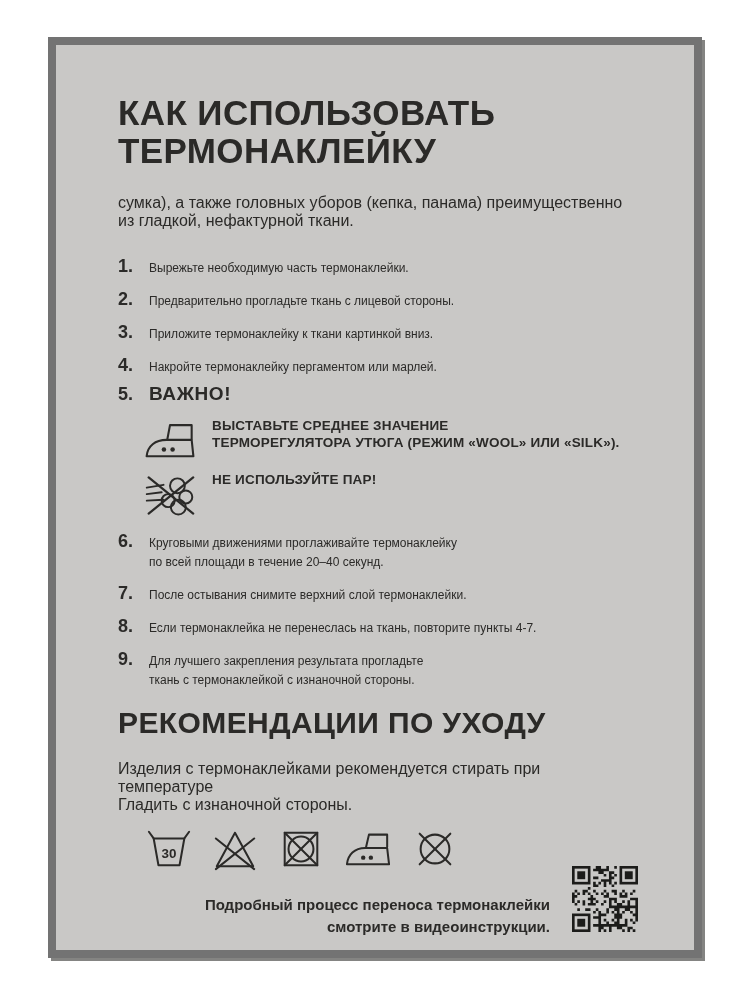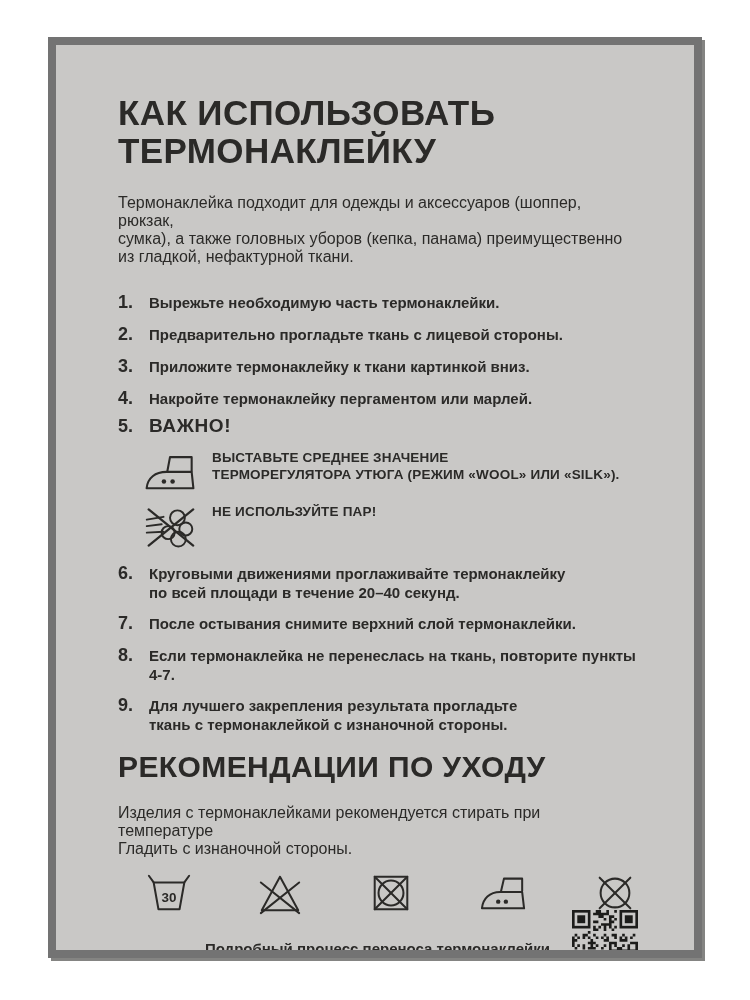--- a/index.html
+++ b/index.html
@@ -13,31 +13,31 @@
     border:8px solid #737373;
     box-shadow:3px 3px 0 rgba(110,110,108,0.85);
     padding:49px 56px 0 62px;
     overflow:hidden;
   }
   .title { font-size:35px; line-height:38px; font-weight:800; letter-spacing:0.4px; }
   .intro { margin-top:24px; font-size:15px; line-height:19px; font-weight:600; }
   .steps { margin-top:26px; }
   .step  { display:flex; align-items:baseline; margin-bottom:11px; }
   .step-num  { flex:none; width:31px; font-size:18px; font-weight:800; }
-  .step-text { font-size:15px; line-height:19px; font-weight:700; }
+  .step-text { font-size:12px; line-height:19px; font-weight:400; }
   .step.important { margin-top:-5px; }
   .step.important .step-text { font-size:19px; line-height:22px; font-weight:700; letter-spacing:0.6px; }
   .important-block { margin:12px 0 0 26px; }
   .imp-row { display:flex; align-items:flex-start; margin-bottom:10px; }
   .imp-icon { flex:none; width:52px; display:flex; justify-content:center; }
   .imp-text { margin-left:16px; font-size:13.5px; line-height:17px; font-weight:800; letter-spacing:0.2px; }
   .steps-bottom { margin-top:8px; }
   .care-heading { margin-top:16px; font-size:30px; font-weight:700; letter-spacing:0.4px; }
   .care-text { margin-top:20px; font-size:15px; line-height:19.5px; font-weight:600; }
-  .care-symbols { display:flex; align-items:center; gap:20px; margin:12px 0 0 28px;justify-content:space-between; }
+  .care-symbols { display:flex; align-items:center; gap:20px; margin:12px 0 0 28px; }
   .care-symbols svg { display:block; }
   .footer-row { position:relative; height:80px; margin-top:-8px; }
   .qr { position:absolute; top:2px; right:0; }
   .footer-text { position:absolute; top:30px; right:88px; text-align:right;
                  font-size:15px; line-height:22px; font-weight:600; }
   .stroke { fill:none; stroke:#2b2a28; stroke-width:2.4; stroke-linecap:round; stroke-linejoin:round; }
   .stroke-thin { fill:none; stroke:#2b2a28; stroke-width:2.1; stroke-linecap:round; stroke-linejoin:round; }
   .dot { fill:#2b2a28; stroke:none; }
   .qr-dark { fill:#1c1c1a; }
   .qr-light { fill:#c9c8c6; }
@@ -48,21 +48,20 @@
 
 <div class="card">
 
   <h1 class="title">
     <div>КАК ИСПОЛЬЗОВАТЬ</div>
     <div>ТЕРМОНАКЛЕЙКУ</div>
   </h1>
 
   <p class="intro">
     </p>
-    <div>Термонаклейка подходит для одежды и аксессуаров (шоппер, рюкзак,</div>
     <div>сумка), а также головных уборов (кепка, панама) преимущественно</div>
     <div>из гладкой, нефактурной ткани.</div>
   <p></p>
 
   <div class="steps">
     <div class="step">
       <span class="step-num">1.</span>
       <div class="step-text">
           <div>Вырежьте необходимую часть термонаклейки.</div>
         </div>

